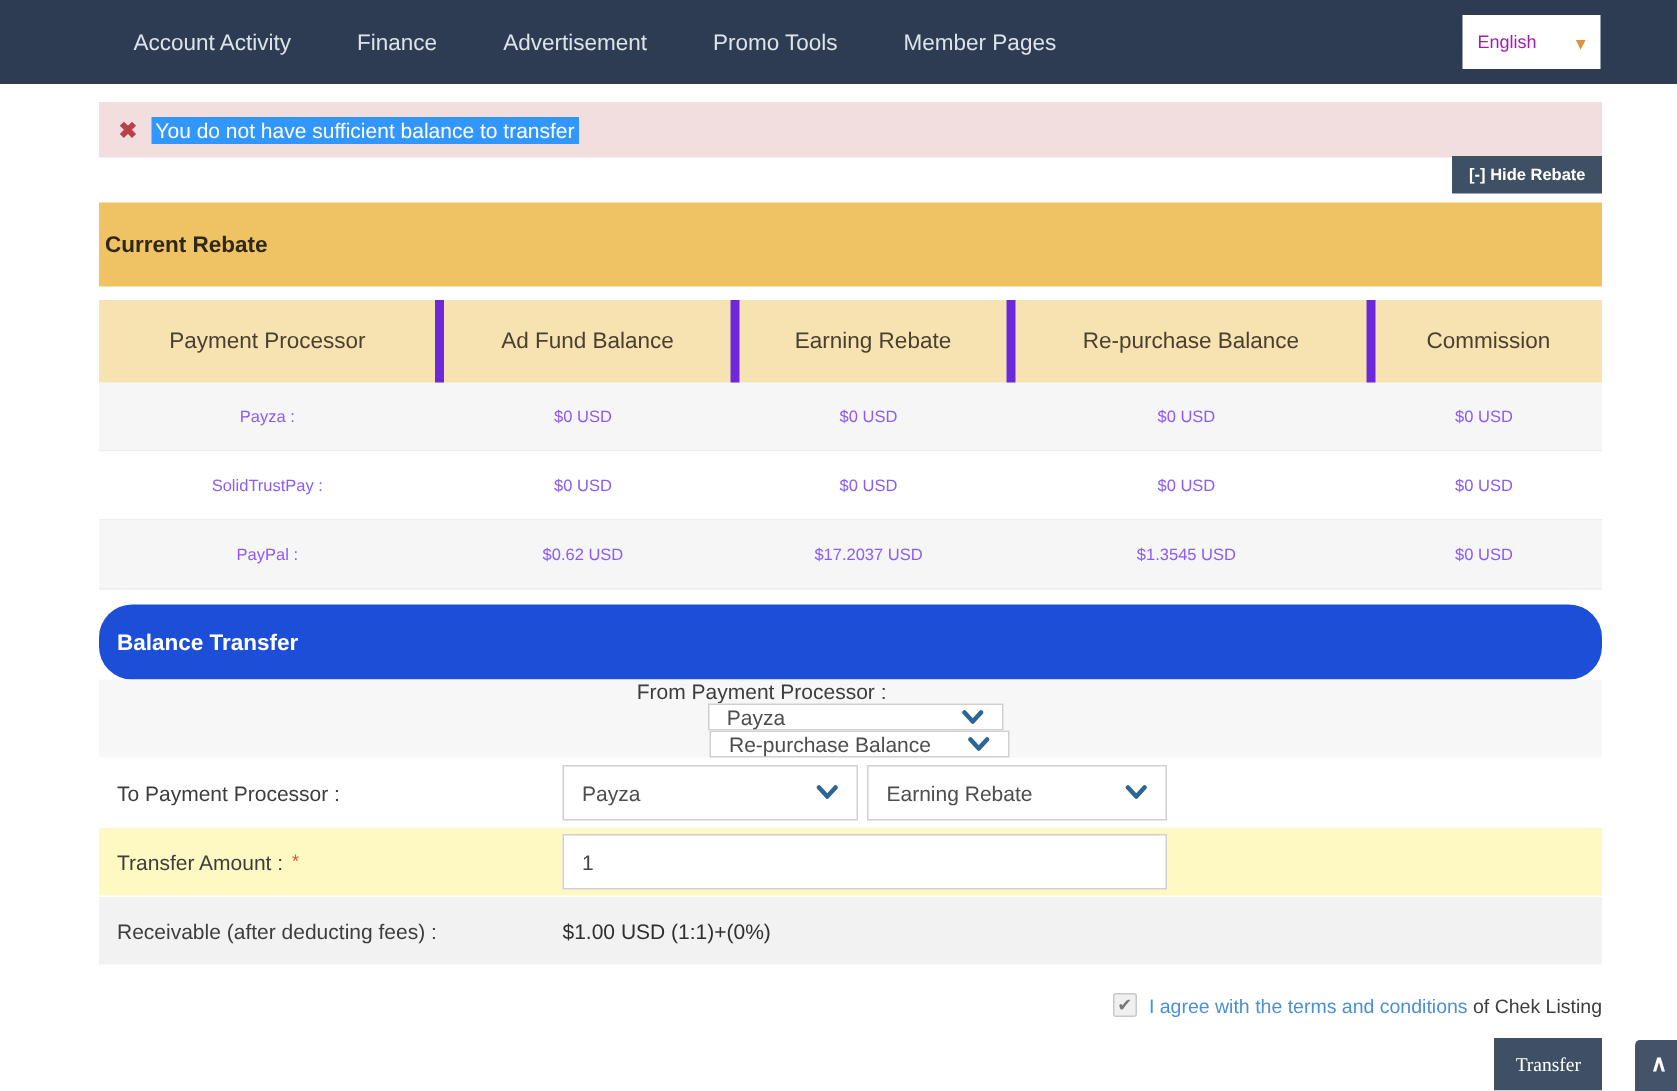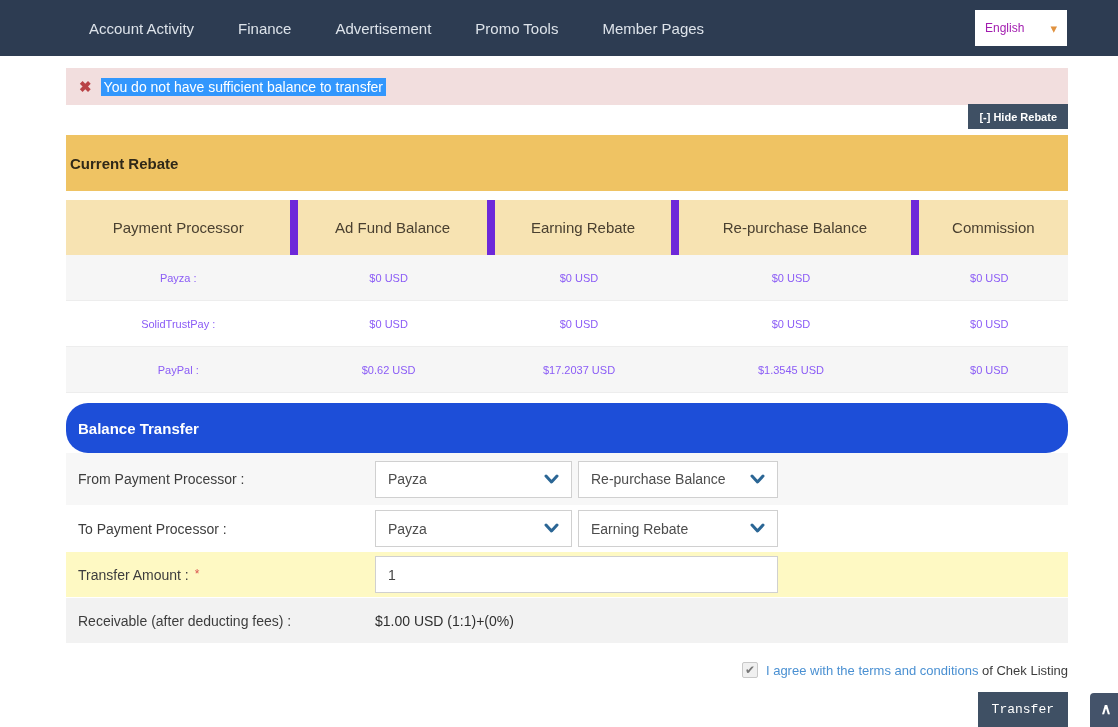--- a/index.html
+++ b/index.html
@@ -35,37 +35,37 @@
   .section-gold { margin-top:6px; height:56px; background:#efc363;
     display:flex; align-items:center; padding-left:4px; }
   .section-gold span { font-size:15px; font-weight:bold; color:#2f2818; }
 
   
   .rtable { margin-top:9px; width:100%; }
   .rrow { display:flex; width:100%; }
   .rcell { text-align:left; display:flex; align-items:center; justify-content:center; }
   .c0{width:22.4%;} .c1{width:19.6%;} .c2{width:18.4%;} .c3{width:23.9%;} .c4{width:15.7%;}
   .rhead .rcell { height:55px; background:#f7e3b2; color:#4a4030; font-size:15px; }
-  .rhead .rcell + .rcell { border-left:8px solid #6d28d9; }
+  .rhead .rcell + .rcell { border-left:6px solid #6d28d9; }
   .rbody .rcell { height:45px; color:#8b5cf6; font-size:11px; }
   .rbody .rrow { border-bottom:1px solid #ededed; }
   .rbody .rrow.odd  { background:#f6f6f6; }
   .rbody .rrow.even { background:#ffffff; }
 
   
   .section-dark { margin-top:10px; height:50px; background:#1d4ed8;
     display:flex; align-items:center; padding-left:12px;border-radius:22px; }
   .section-dark span { font-size:15px; font-weight:bold; color:#fff; }
 
   
   .frow { display:flex; align-items:center; padding-left:12px;
     border-bottom:1px solid #fff; }
   .frow .flabel { width:297px; font-size:14px; color:#3d3d3d; }
   .frow.h53 { height:53px; } .frow.h46 { height:46px; }
-  .bg-a { background:#f7f7f7; } .bg-b { background:#ffffff; }
+  .bg-a { background:#f7f7f7;flex-direction:column; } .bg-b { background:#ffffff; }
   .bg-c { background:#fef9c3; } .bg-d { background:#f2f2f2; }
   .req { color:#d9534f; font-size:12px; vertical-align:top; margin-left:2px; }
 
   .select { height:37px; background:#fff; border:1px solid #d0d0d0;
     display:flex; align-items:center; justify-content:space-between;
     padding:0 12px; cursor:pointer; }
   .sel-1 { width:197px; margin-right:6px; } .sel-2 { width:200px; }
   .select .sval { font-size:14px; color:#4d4d4d; }
   .chev svg { display:block; }
 
@@ -79,21 +79,21 @@
     align-items:center; }
   .checkbox { width:16px; height:16px; background:#f0f0f0; border:1px solid #c8c8c8;
     border-radius:2px; display:flex; align-items:center; justify-content:center;
     font-size:12px; color:#777; margin-right:8px; cursor:pointer; }
   .agree-link { color:#4a90d2; font-size:13px; cursor:pointer; }
   .agree-suffix { color:#3d3d3d; font-size:13px; white-space:pre; }
 
   .submit-row { margin-top:14px; display:flex; justify-content:flex-end; }
   .transfer-btn { height:35px; background:#3f5064; color:#fff; border:none;
     font-size:13px; padding:0 14px; cursor:pointer;
-    font-family:Liberation Mono, monospace; }
+    font-family:Liberation Serif, serif; }
 
   .scroll-top { position:fixed; right:-4px; bottom:-6px; width:32px; height:40px;
     background:#44536a; border-radius:4px; color:#fff; font-size:15px;
     font-weight:bold; display:flex; align-items:flex-start; justify-content:center;
     padding-top:7px; cursor:pointer; }
 </style>
 </head>
 <body>
 
 <div class="nav">

